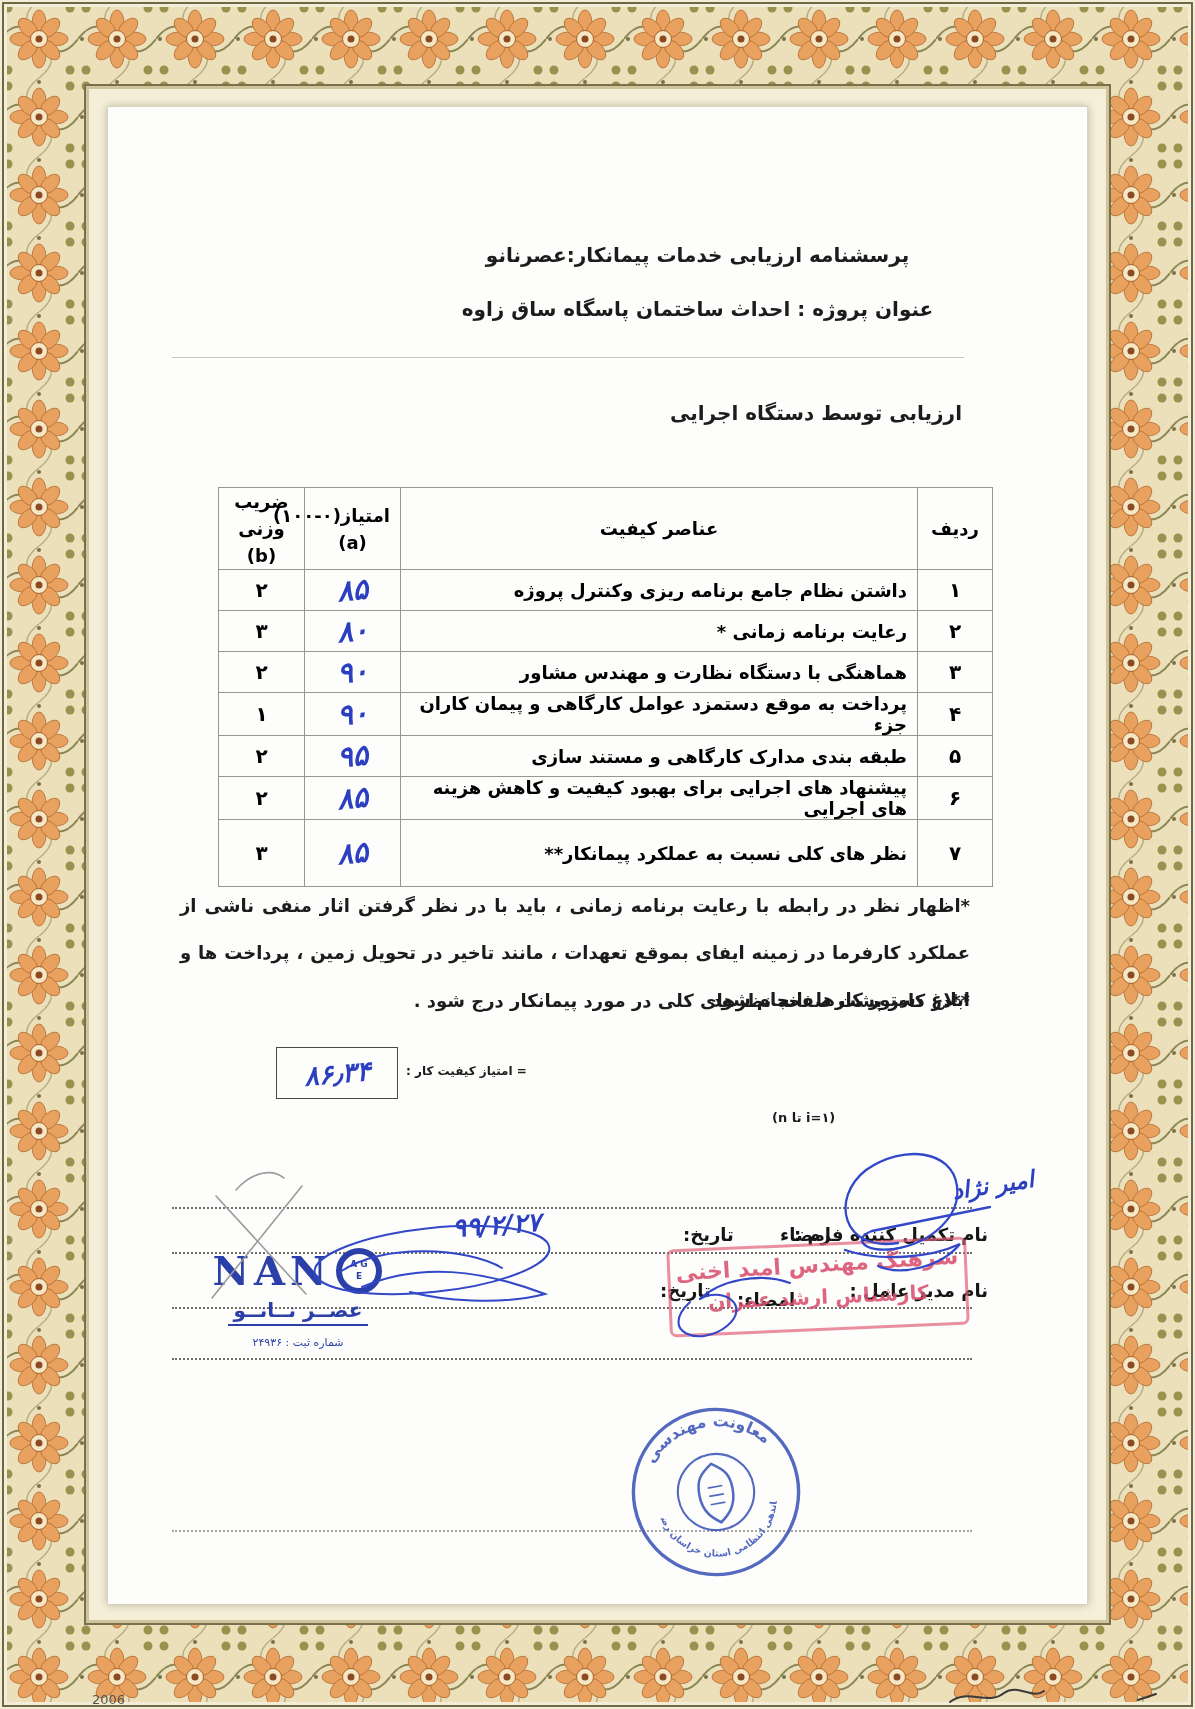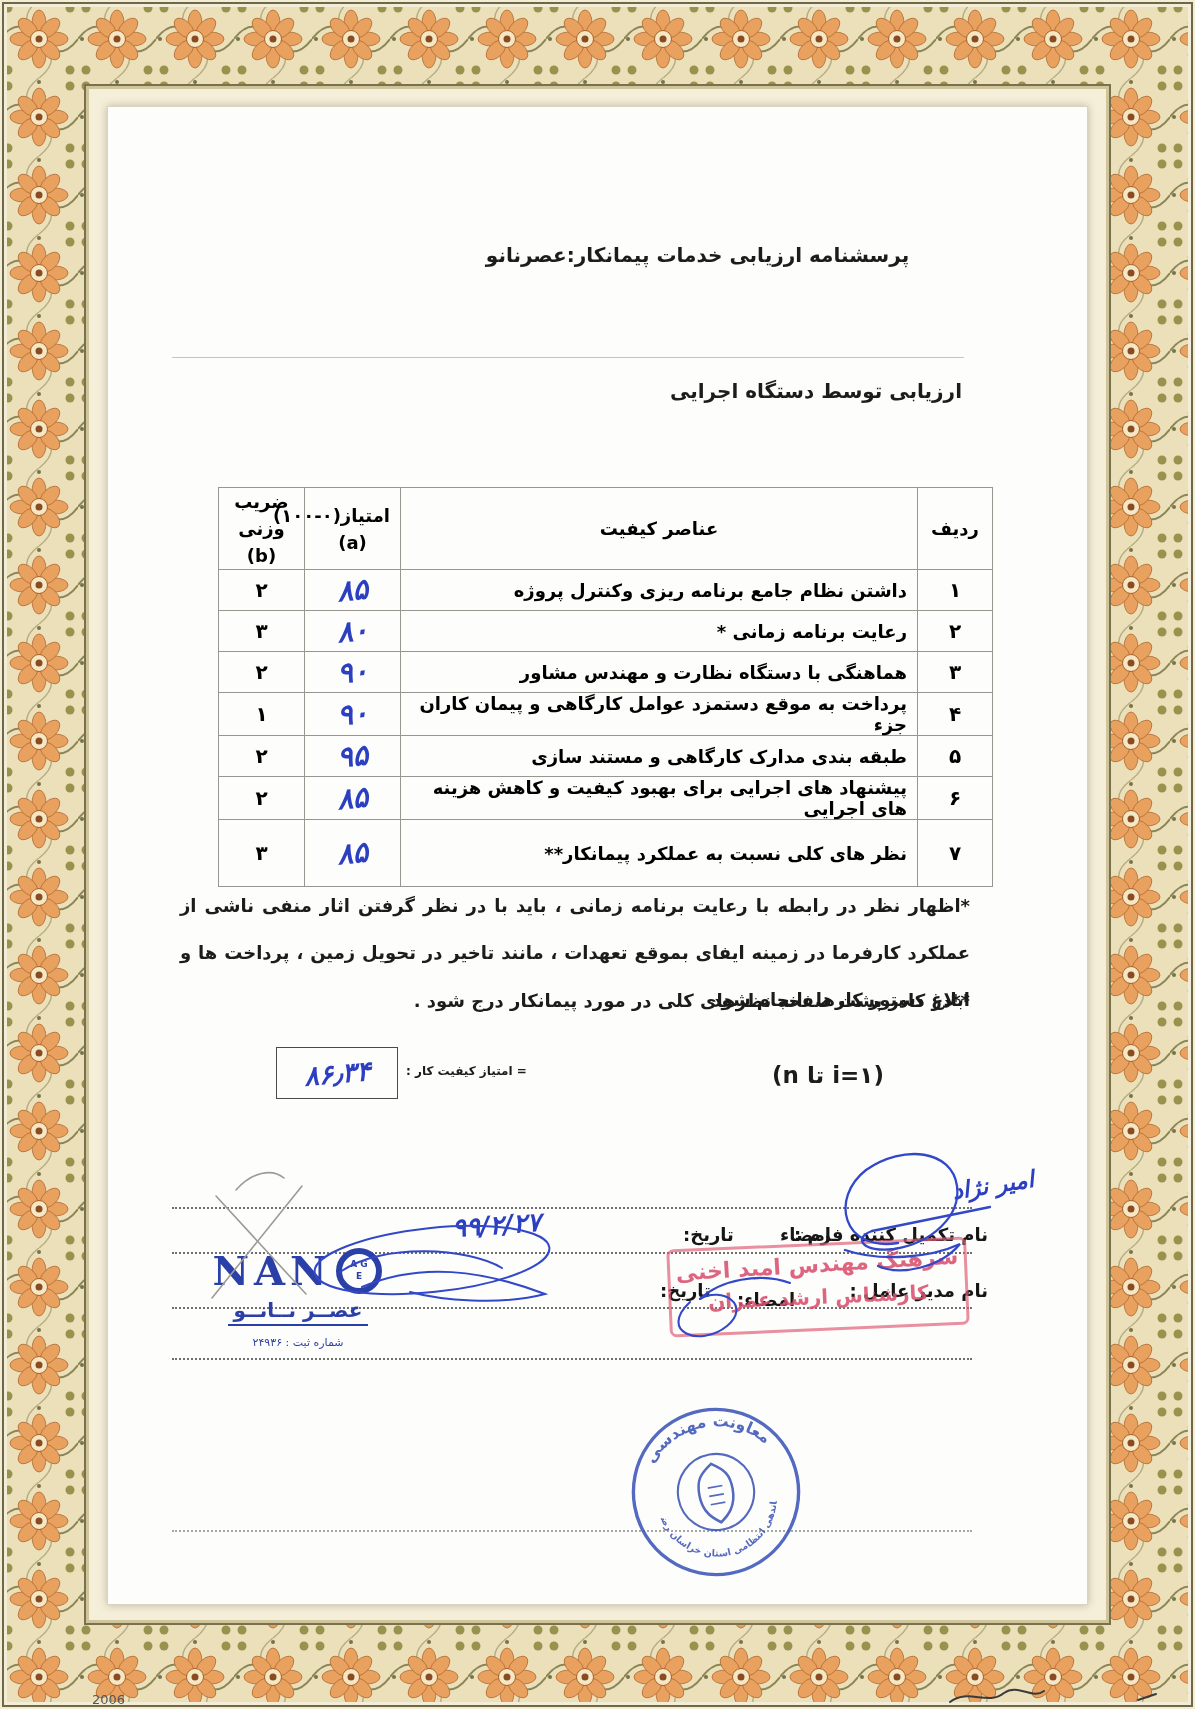--- a/index.html
+++ b/index.html
@@ -44,21 +44,21 @@
   .hw-score { display:inline-block; font-size:29px; transform:rotate(-6deg); letter-spacing:3px; }
 
   .note { position:absolute; left:180px; width:790px; text-align:justify;
     font-size:18px; font-weight:bold; line-height:47px; color:#1c1c1c; }
   .note2 { line-height:normal; }
 
   .frac { position:absolute; left:548px; top:1030px; width:212px; text-align:center; direction:ltr; }
   .frac .num, .frac .den { font-size:21px; font-weight:bold; color:#222; }
   .frac .bar { border-top:2px solid #4d7a78; margin:6px 18px; }
   .formula-label { font-size:12px; font-weight:bold; direction:ltr; }
-  .range-note { font-size:23px; font-weight:bold; direction:rtl; }
+  .range-note { font-size:13px; font-weight:bold; direction:rtl;margin-top:48px; }
   .value-box { position:absolute; left:276px; top:1047px; width:120px; height:50px;
     border:1.6px solid #4a4a4a; display:flex; align-items:center; justify-content:center; }
   .value-box .hw { font-size:27px; transform:rotate(-5deg); letter-spacing:2px; }
 
   .sig-line { position:absolute; left:172px; width:800px; border-top:2px dotted #6e6e6e; }
   .lbl { font-size:18px; font-weight:bold; color:#161616; }
   .hw-date { font-size:26px; transform:rotate(-4deg); letter-spacing:2px; direction:ltr; }
   .hw-name { font-size:23px; transform:rotate(-9deg); }
 
   .red-stamp { position:absolute; left:668px; top:1243px; width:300px; height:88px;
@@ -114,22 +114,23 @@
     <rect x="3" y="3" width="1189" height="1703" fill="none" stroke="#6f6847" stroke-width="2"></rect>
     <rect x="7" y="7" width="1181" height="1695" fill="url(#flowers)"></rect>
   </svg>
 
   <div class="inner-band"></div>
   <div class="paper"></div>
 
   <div class="content">
 
     <div class="t title" style="top:243px;">پرسشنامه ارزیابی خدمات پیمانکار:عصرنانو</div>
+    <div class="t title" style="top:297px;">عنوان پروژه : احداث ساختمان پاسگاه ساق زاوه</div>
     <div class="rule" style="left:172px; top:357px; width:792px;"></div>
-    <div class="t section-head" style="right:233px; top:379px;">ارزیابی توسط دستگاه اجرایی</div>
+    <div class="t section-head" style="right:233px; top:401px;">ارزیابی توسط دستگاه اجرایی</div>
 
     <table class="eval">
       <colgroup>
           <col style="width:75px">
           <col style="width:517px">
           <col style="width:96px">
           <col style="width:86px">
         </colgroup>
       <tbody>
           <tr class="hdr">

